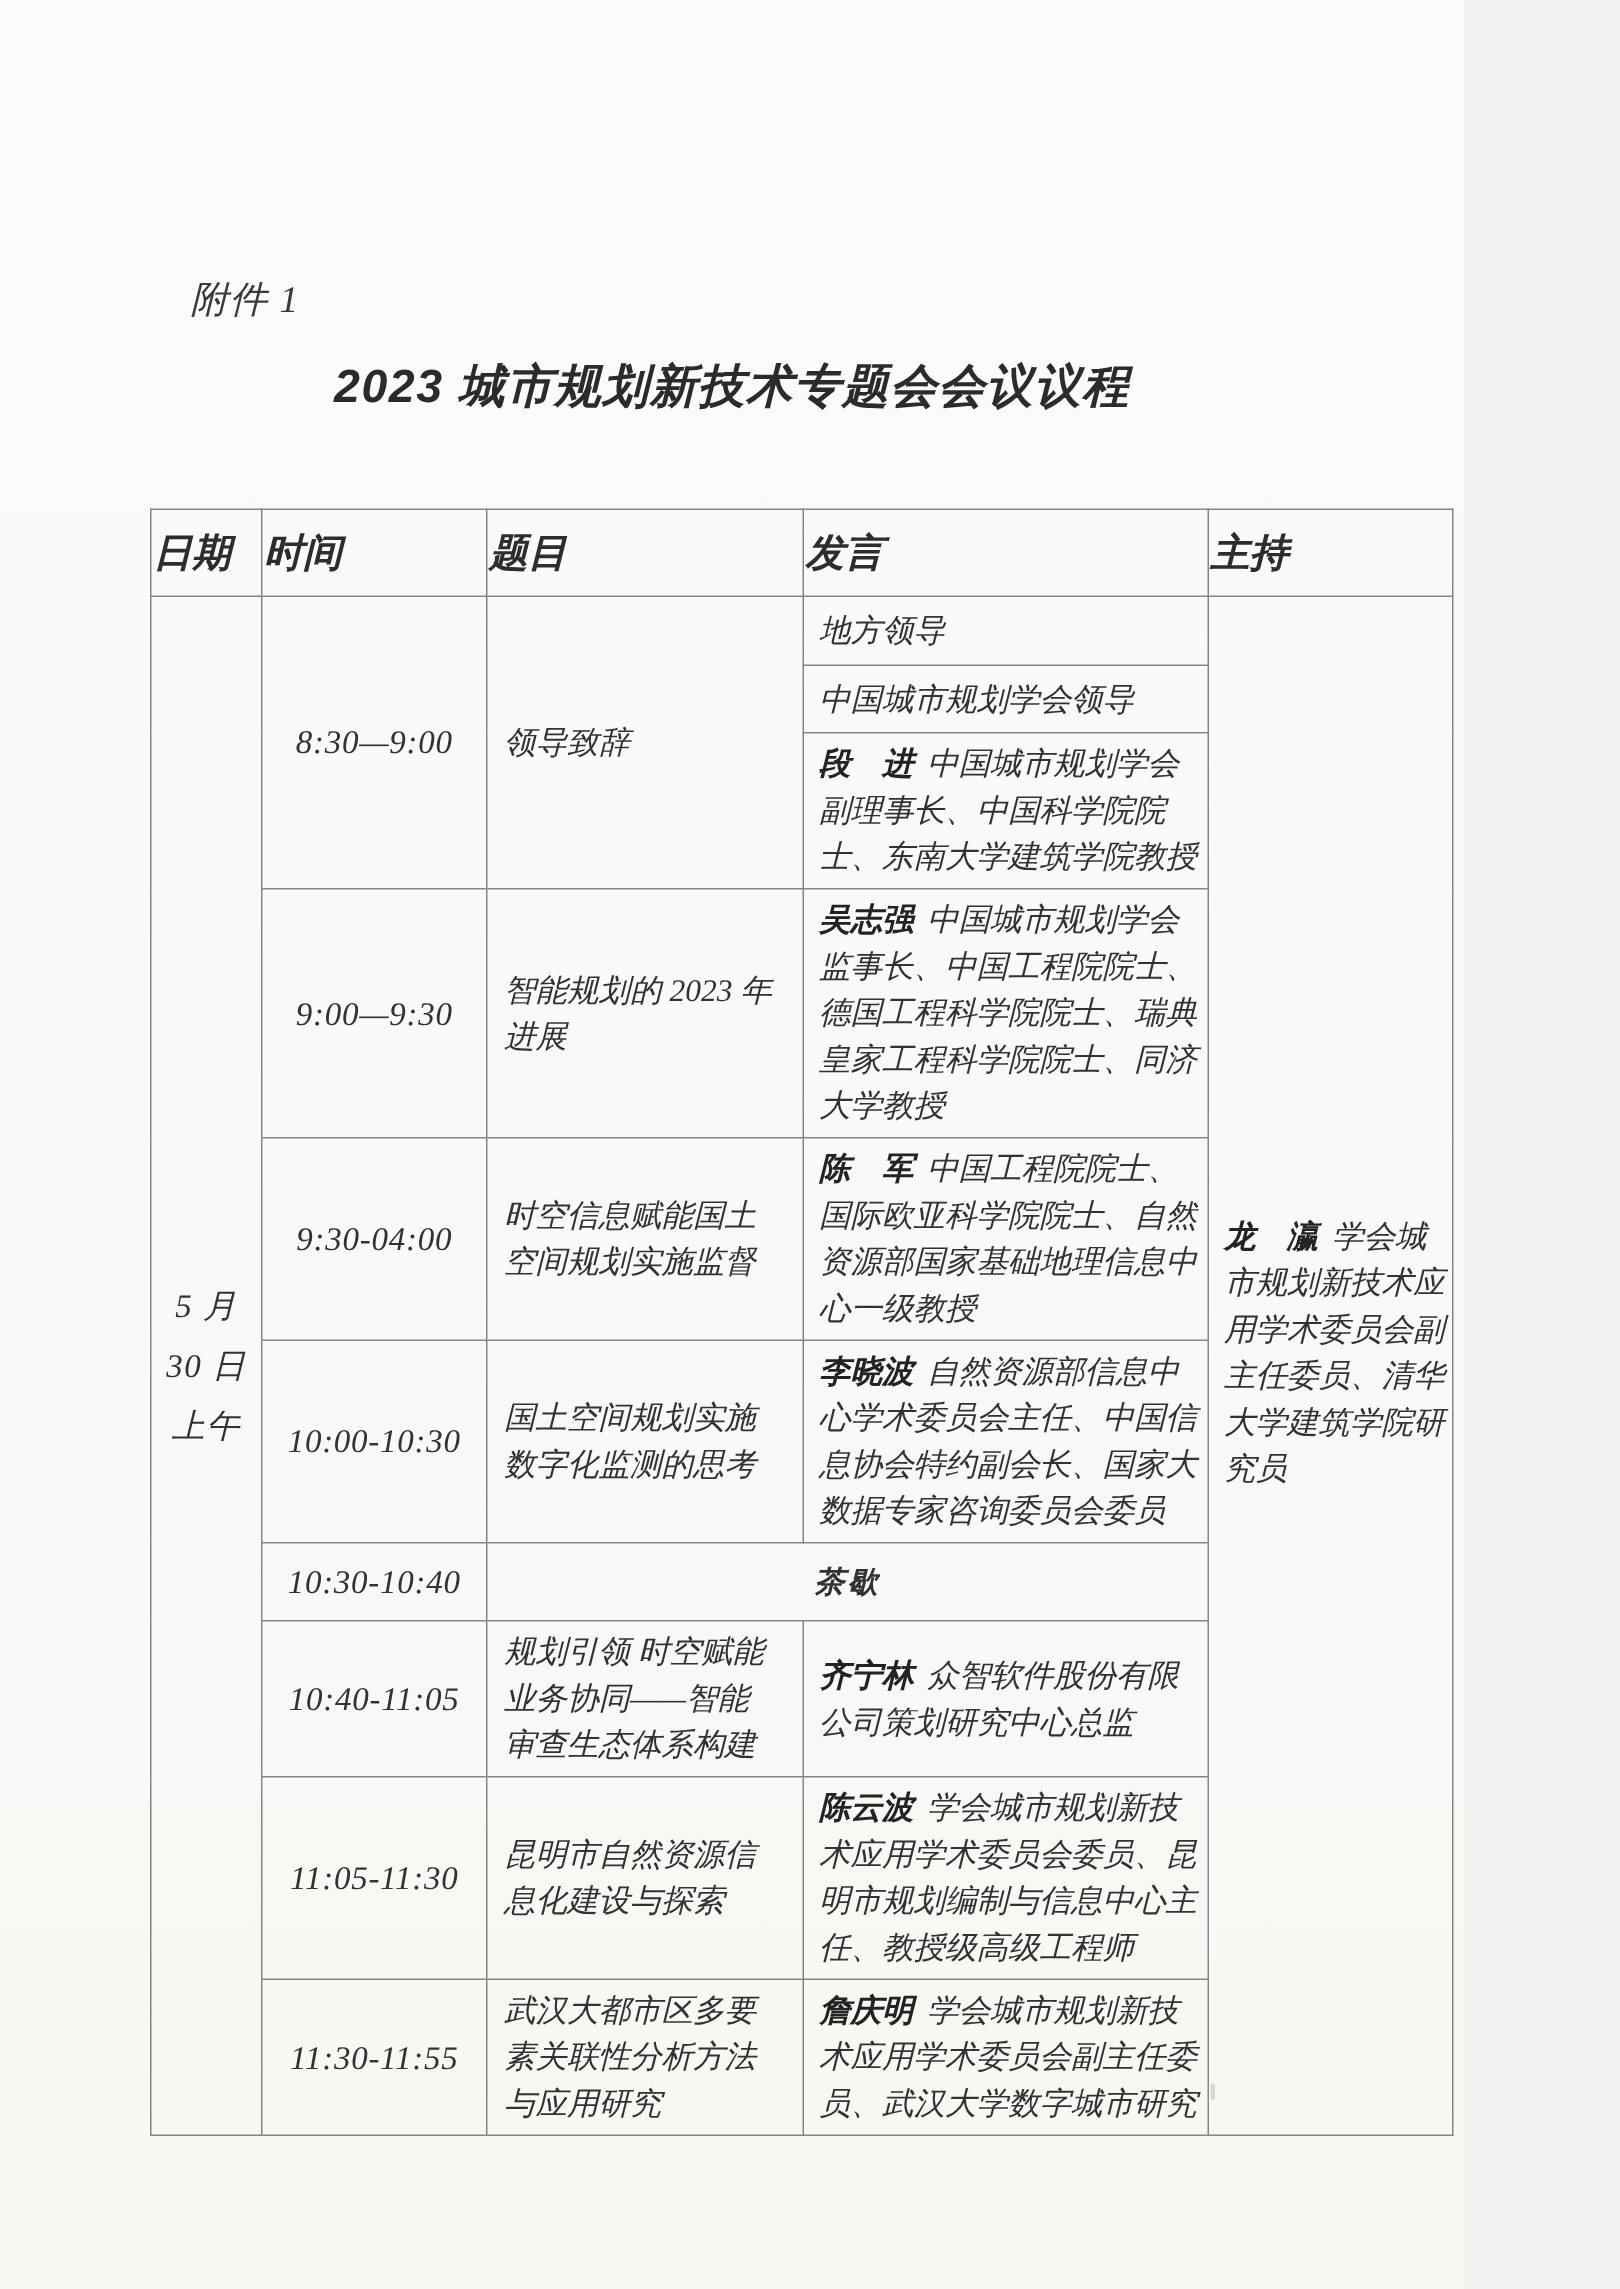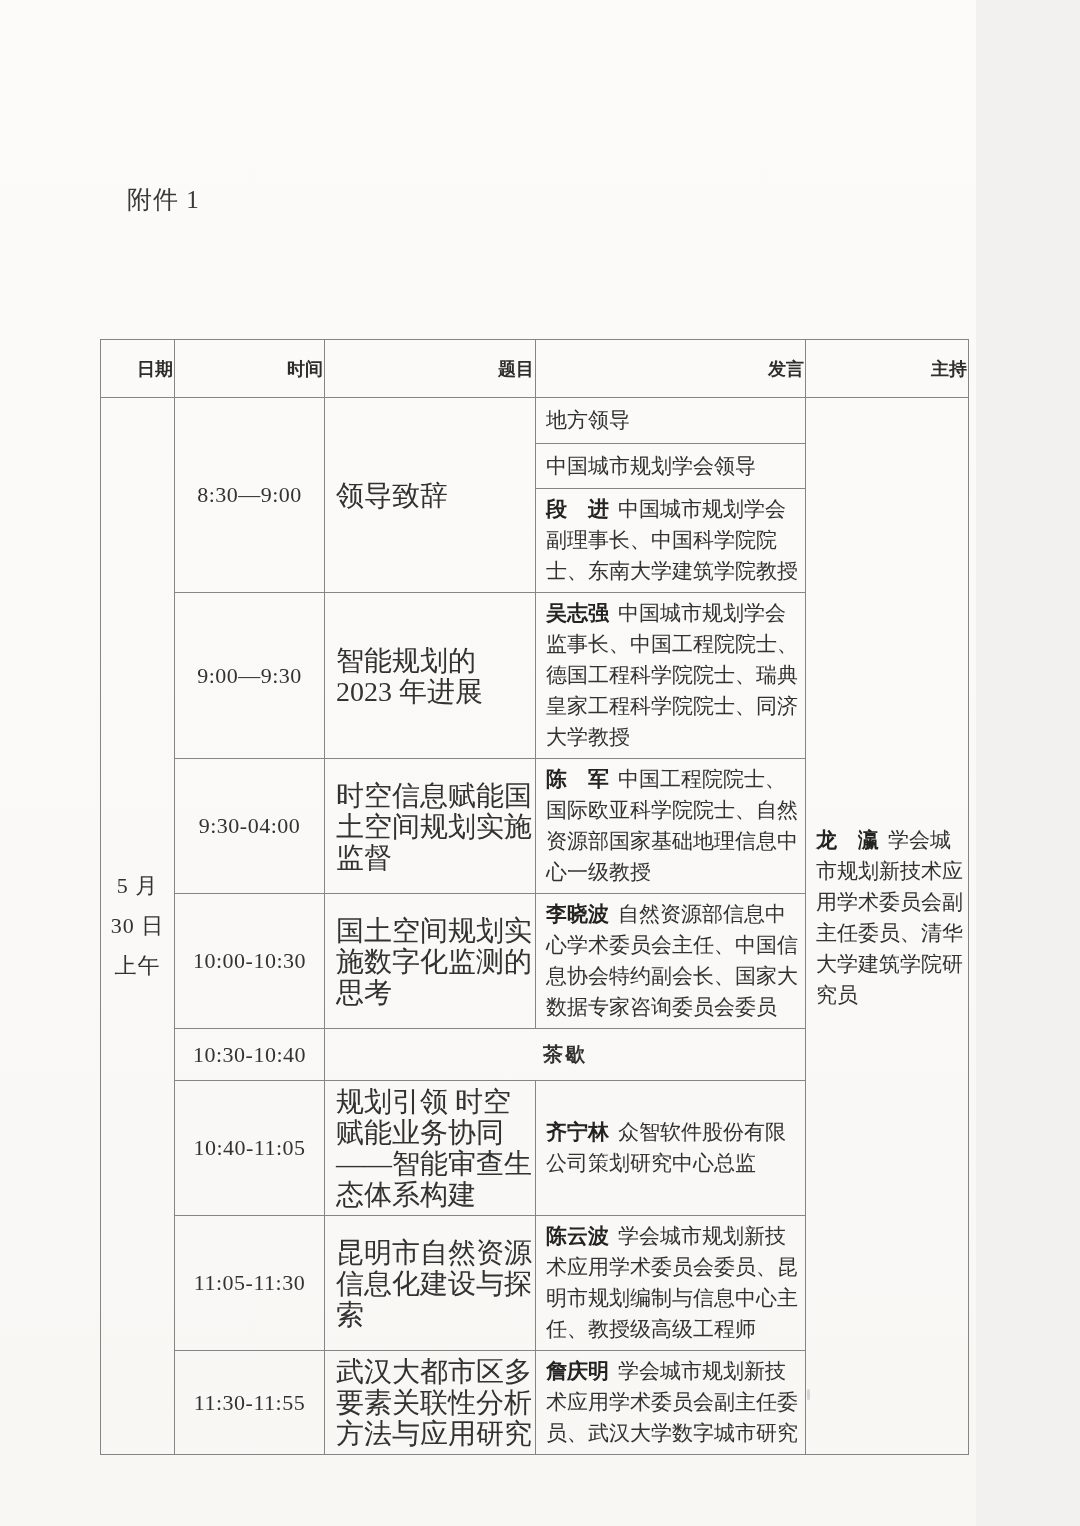--- a/index.html
+++ b/index.html
@@ -7,20 +7,21 @@
     width: 1080px; height: 1526px;
     background: #f2f1ef;
     font-family: "Liberation Serif", "DejaVu Serif", serif;
   }
   .page {
     position: relative;
     width: 976px; height: 1526px;
     background: linear-gradient(180deg, #fcfbf9 0%, #faf9f7 55%, #f8f7f4 100%);
     color: #303030;
     overflow: hidden;
+    font-style: italic;
   }
   .attachment {
     position: absolute;
     left: 127px; top: 183px;
     font-size: 25px;
     color: #3a3a3a;
     letter-spacing: 1px;
   }
   .title {
     position: absolute;
@@ -40,42 +41,42 @@
     border-collapse: collapse;
     table-layout: fixed;
   }
   table.agenda th, table.agenda td {
     border: 1px solid #858585;
     vertical-align: middle;
     color: #323232;
     overflow: hidden;
   }
   table.agenda th {
-    font-size: 18px;
-    font-weight: 700;
-    text-align: right;
+    font-size: 26px;
+    font-weight: 700;
+    text-align: left;
     color: #2d2d2d;
     margin-left: 32px;
   }
   td.date-cell {
     text-align: center;
     font-size: 22px;
     line-height: 40px;
     letter-spacing: 1px;
   }
   td.time-cell {
     text-align: center;
     font-size: 22px;
     letter-spacing: 0.5px;
     white-space: nowrap;
   }
   td.topic-cell {
-    font-size: 28px;
+    font-size: 21px;
     line-height: 31px;
-    padding: 5px 0 5px 11px;
+    padding: 5px 16px 5px 11px;
     text-align: left;
   }
   td.speech-cell {
     font-size: 21px;
     line-height: 31px;
     padding: 5px 6px 5px 10px;
     text-align: left;
   }
   td.break-cell {
     text-align: center;
@@ -104,20 +105,21 @@
     opacity: 0.7;
   }
 </style>
 </head>
 <body>
 
 <div class="page">
 
   <div class="attachment">附件 1</div>
 
+  <h1 class="title">2023 城市规划新技术专题会会议议程</h1>
 
   <table class="agenda">
     <colgroup>
       <col style="width:74px">
       <col style="width:150px">
       <col style="width:211px">
       <col style="width:270px">
       <col style="width:163px">
     </colgroup>
 

